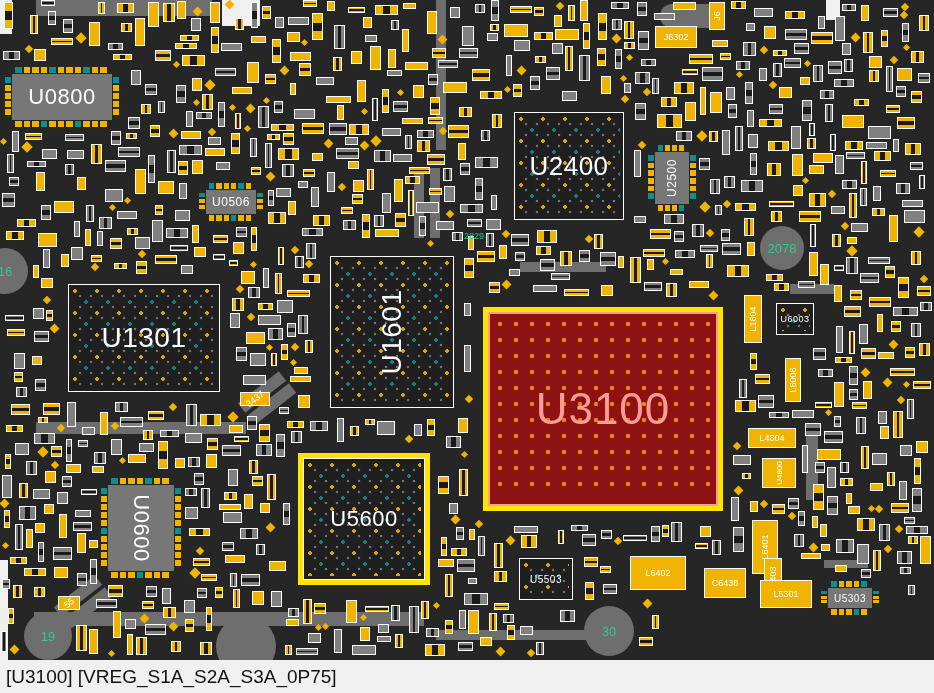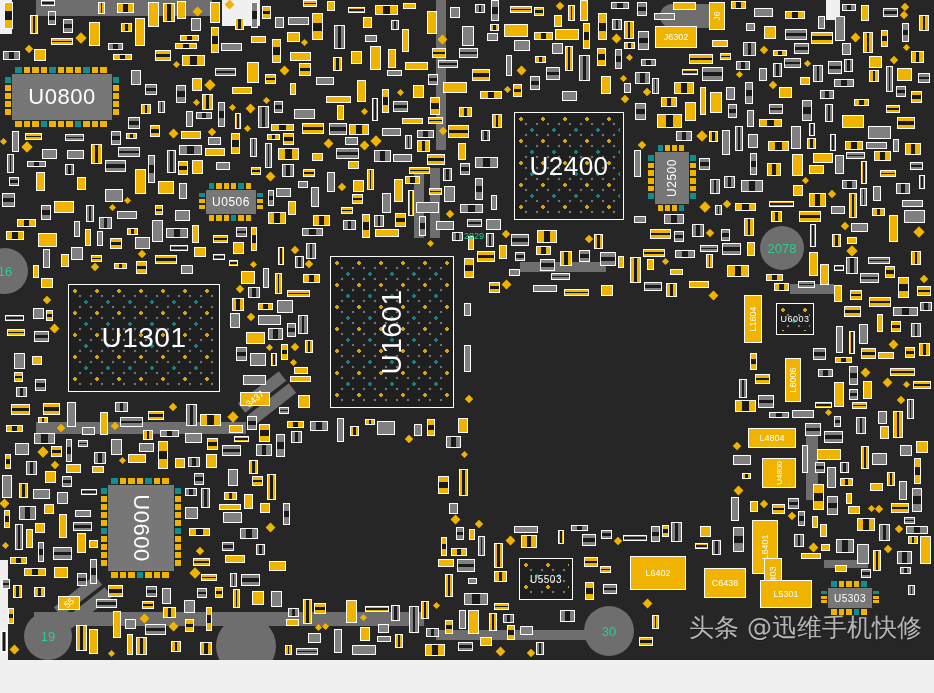--- a/index.html
+++ b/index.html
@@ -100,21 +100,33 @@
     <div class="trace" style="left:790px;top:284px;width:44px;height:10px;"></div>
     <div class="trace" style="left:824px;top:560px;width:44px;height:8px;"></div>
     <div class="trace" style="left:520px;top:262px;width:86px;height:10px;"></div>
     <div class="trace" style="left:436px;top:630px;width:180px;height:10px;"></div>
     <div class="trace" style="left:660px;top:4px;width:60px;height:24px;border-radius:30px;"></div>
     <div class="trace" style="left:236px;top:386px;width:52px;height:12px;transform:rotate(-38deg);"></div>
     <div class="trace" style="left:246px;top:398px;width:52px;height:12px;transform:rotate(-38deg);"></div>
     <div class="trace" style="left:52px;top:590px;width:52px;height:12px;transform:rotate(-38deg);"></div>
     <div class="trace" style="left:62px;top:602px;width:52px;height:12px;transform:rotate(-38deg);"></div>
 
-
+    <div id="u3100" class="chip" style="left: 483px; top: 307px; width: 240px; height: 204px;">
+      <div class="inner">
+        <div class="gridballs"></div>
+        <div class="lbl">U3100</div>
+      </div>
+    </div>
+
+    <div id="u5600" class="chip" style="left: 298px; top: 453px; width: 132px; height: 132px;">
+      <div class="inner">
+        <div class="balls"></div>
+        <div class="lbl" style="font-size:22px;">U5600</div>
+      </div>
+    </div>
 
     <div id="chip-layer">
         <div class="chip qfn" style="left: 12px; top: 74px; width: 100px; height: 46px;">
           <div class="body">
             <div class="lbl" style="font-size: 22px;">U0800</div>
           </div>
         </div>
         <div class="pad teal" style="left: 15px; top: 67px; width: 6.54545px; height: 6px;"></div>
         <div class="pad" style="left: 15px; top: 121px; width: 6.54545px; height: 6px;"></div>
         <div class="pad" style="left: 23.5455px; top: 67px; width: 6.54545px; height: 6px;"></div>
@@ -1210,17 +1222,19 @@
         <div class="dia" style="left: 226px; top: 1px; width: 7px; height: 7px;"></div>
         <div class="dia" style="left: 921px; top: 276px; width: 6px; height: 6px;"></div>
         <div class="dia" style="left: 206px; top: 81px; width: 8px; height: 8px;"></div>
         <div class="dia" style="left: 901px; top: 12px; width: 6px; height: 6px;"></div>
         <div class="dia" style="left: 852px; top: 34px; width: 7px; height: 7px;"></div>
       </div>
     <div id="net-layer">
         <div class="smalllbl" style="left: 460px; top: 230px; width: 28px; height: 12px; font-size: 9px; color: rgb(46, 204, 143);">2829</div>
       </div>
 
-    <div id="watermark">头条 @迅维手机快修</div>
   </div>
 
+  <div id="statusbar">
+    <span class="txt">[U3100] [VREG_S1A_S2A_S3A_0P75]</span>
+  </div>
 
 </div>
 
 </body></html>

